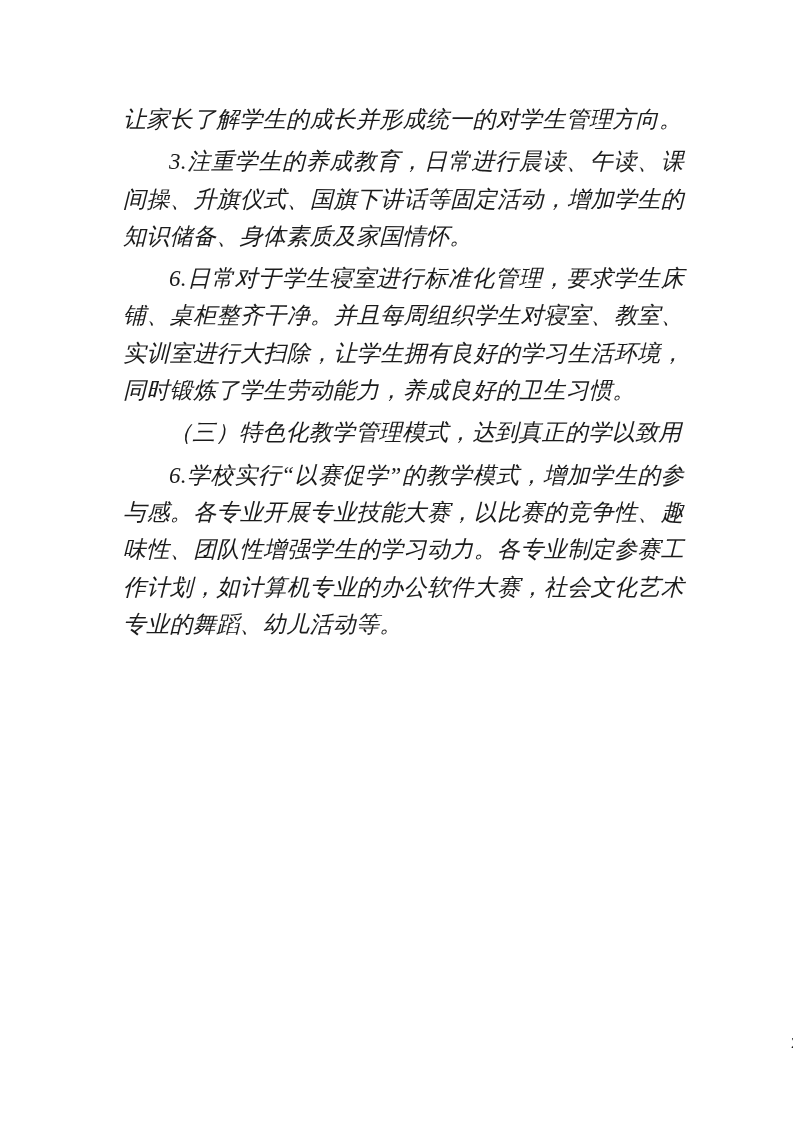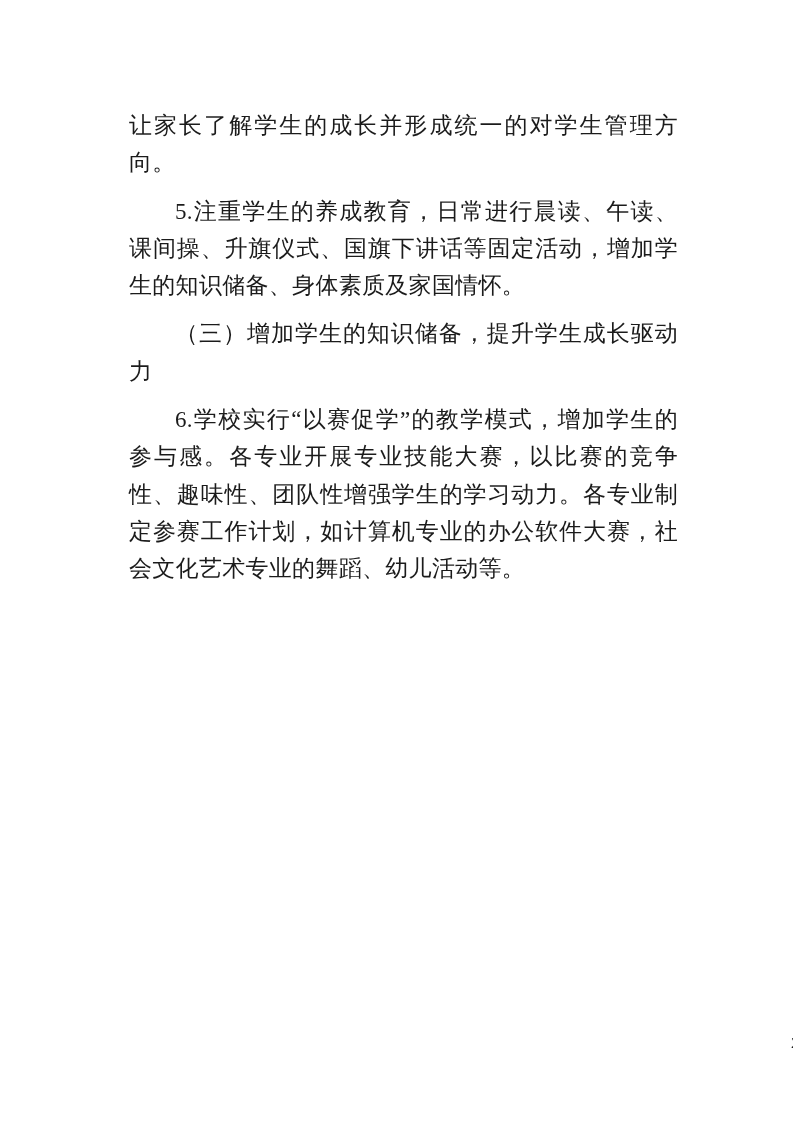--- a/index.html
+++ b/index.html
@@ -21,22 +21,23 @@
     top: 96px;
     width: 571px;
     font-size: 23px;
     line-height: 37.3px;
     color: #1b1b1b;
     text-align: justify;
     text-justify: inter-ideograph;
     letter-spacing: 0.3px;
   }
   .text-block p {
-    margin: 11px;
+    margin: 5px;
     padding: 0;
+    font-style: italic;
   }
   .text-block p.indent {
     text-indent: 2em;
   }
   .footer {
     position: absolute;
     left: 13px;
     top: 1034px;
     width: 100%;
     text-align: right;
@@ -47,22 +48,23 @@
     font-family: "Liberation Serif", serif;
   }
 </style>
 </head>
 <body>
 
 <div class="page">
 
   <div class="text-block">
     <p>让家长了解学生的成长并形成统一的对学生管理方向。</p>
-    <p class="indent">5.注重学生的养成教育，日常进行晨读、午读、课间操、升旗仪式、国旗下讲话等固定活动，增加学生的知识储备、身体素质及家国情怀。</p>
-    <p class="indent">（三）增加学生的知识储备，提升学生成长驱动力</p>
+    <p class="indent">3.注重学生的养成教育，日常进行晨读、午读、课间操、升旗仪式、国旗下讲话等固定活动，增加学生的知识储备、身体素质及家国情怀。</p>
+    <p class="indent">6.日常对于学生寝室进行标准化管理，要求学生床铺、桌柜整齐干净。并且每周组织学生对寝室、教室、实训室进行大扫除，让学生拥有良好的学习生活环境，同时锻炼了学生劳动能力，养成良好的卫生习惯。</p>
+    <p class="indent">（三）特色化教学管理模式，达到真正的学以致用</p>
     <p class="indent">6.学校实行“以赛促学”的教学模式，增加学生的参与感。各专业开展专业技能大赛，以比赛的竞争性、趣味性、团队性增强学生的学习动力。各专业制定参赛工作计划，如计算机专业的办公软件大赛，社会文化艺术专业的舞蹈、幼儿活动等。</p>
   </div>
 
   <div class="footer">
     <span class="page-number">23</span>
   </div>
 
 </div>
 
 </body></html>

